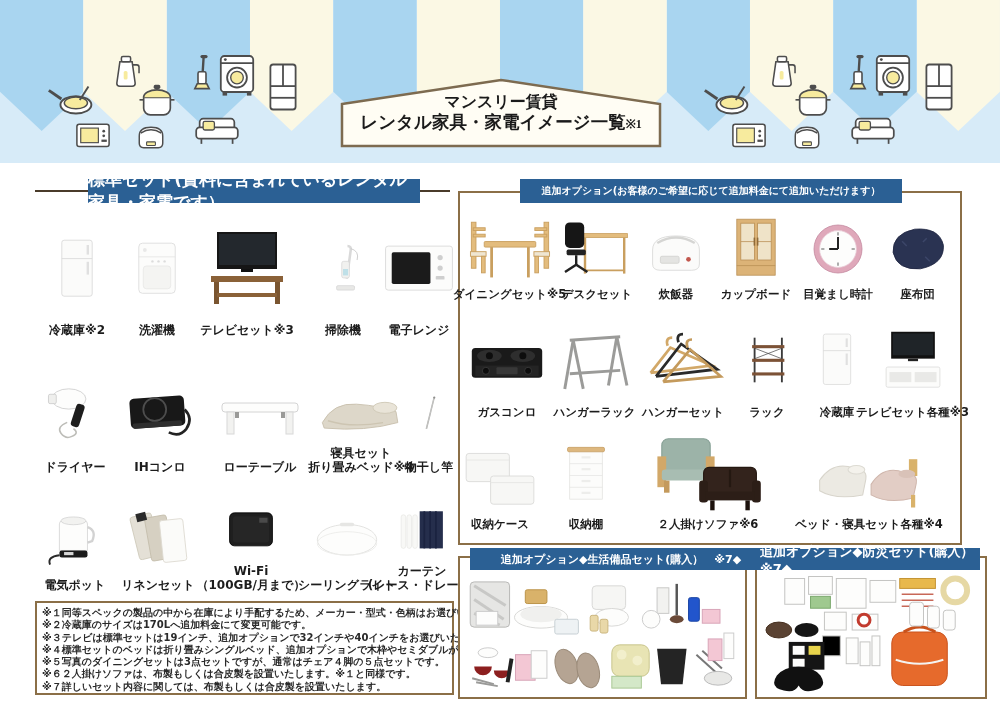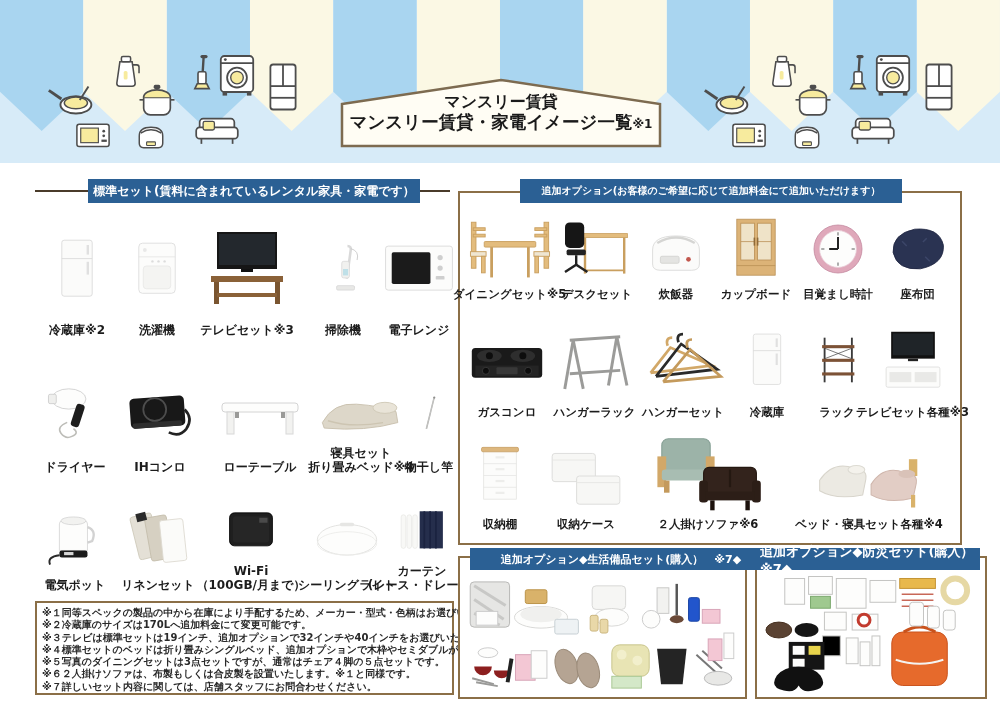--- a/index.html
+++ b/index.html
@@ -10,21 +10,21 @@
   .banner{position:absolute;left:0;top:0;width:1000px;height:163px;background:#d7ebf8;}
   .stripes{display:flex;height:131px;}
   .stripe{flex:1;clip-path:polygon(0 0,100% 0,100% 70%,50% 100%,0 70%);}
   .stripe:nth-child(odd){background:#a9d5f0;}
   .stripe:nth-child(even){background:#fbf8e4;}
   .di{position:absolute;}
 
   
   .plaque{position:absolute;left:340px;top:78px;width:322px;height:70px;}
   .plaque svg.bg{position:absolute;left:0;top:0;}
-  .plaque .txt{position:absolute;left:0;top:14px;width:100%;text-align:center;color:#1a1a1a;}
+  .plaque .txt{position:absolute;left:0;top:14px;width:100%;text-align:center;color:#1a1a1a;font-family:Liberation Serif, serif;}
   .plaque .l1{font-size:16px;font-weight:bold;line-height:1.25;}
   .plaque .l2{font-size:17.5px;font-weight:bold;line-height:1.2;}
   .plaque .note{font-size:12px;font-weight:bold;}
 
   
   .hdr{position:absolute;background:#2b6094;color:#fff;font-weight:bold;display:flex;align-items:center;justify-content:center;z-index:3;}
   .rule{position:absolute;background:#4a3b2a;z-index:1;}
 
   
   .obox{position:absolute;border:2px solid #8b6f47;background:#fff;}
@@ -531,27 +531,27 @@
     <svg class="di" style="left:842px;top:104px;width:62px;height:52px">
         <use href="#a-sofa"></use>
       </svg>
 
     <div class="plaque">
       <svg class="bg" width="322" height="70">
         <polygon points="2,26 161,2 320,26 320,68 2,68" fill="#fffdf4" stroke="#7d6b50" stroke-width="2.5"></polygon>
       </svg>
       <div class="txt">
         <div class="l1">マンスリー賃貸</div>
-        <div class="l2"><span>マンスリー賃貸・家電イメージ一覧</span><span class="note">※1</span></div>
+        <div class="l2"><span>レンタル家具・家電イメージ一覧</span><span class="note">※1</span></div>
       </div>
     </div>
   </div>
 
   <div class="rule" style="left:35px;top:190px;width:415px;height:2px"></div>
-  <div class="hdr" style="left:88px;top:179px;width:332px;height:24px;font-size:12px">標準セット(賃料に含まれているレンタル家具・家電です）</div>
+  <div class="hdr" style="left:88px;top:179px;width:332px;height:24px;font-size:17px">標準セット(賃料に含まれているレンタル家具・家電です）</div>
 
   <div class="grid std" style="left:35px;top:204px;width:416px;grid-template-columns:84px 76px 104px 88px 64px;height:133px">
     <figure>
       <svg class="product" width="80" height="108">
           <use href="#s-fridge"></use>
         </svg>
       <figcaption>冷蔵庫※2</figcaption>
     </figure>
     <figure>
       <svg class="product" width="76" height="108">
@@ -700,51 +700,51 @@
         </svg>
       <figcaption>ハンガーラック</figcaption>
     </figure>
     <figure>
       <svg class="product" width="90" height="88">
           <use href="#s-hangers"></use>
         </svg>
       <figcaption>ハンガーセット</figcaption>
     </figure>
     <figure>
+      <svg class="product" width="62" height="92">
+          <use href="#s-rack"></use>
+        </svg>
+      <figcaption>ラック</figcaption>
+    </figure>
+    <figure>
       <svg class="product" width="72" height="92">
           <use href="#s-fridge"></use>
         </svg>
       <figcaption>冷蔵庫</figcaption>
     </figure>
     <figure>
-      <svg class="product" width="62" height="92">
-          <use href="#s-rack"></use>
-        </svg>
-      <figcaption>ラック</figcaption>
-    </figure>
-    <figure>
       <svg class="product" width="84" height="88">
           <use href="#s-tvset2"></use>
         </svg>
       <figcaption>テレビセット各種※3</figcaption>
     </figure>
   </div>
 
   <div class="grid opt" style="left:462px;top:426px;width:494px;grid-template-columns:76px 96px 148px 174px;height:106px">
     <figure>
+      <svg class="product" width="94" height="84">
+          <use href="#s-boxes"></use>
+        </svg>
+      <figcaption>収納ケース</figcaption>
+    </figure>
+    <figure>
       <svg class="product" width="74" height="88">
           <use href="#s-drawers"></use>
         </svg>
       <figcaption>収納棚</figcaption>
-    </figure>
-    <figure>
-      <svg class="product" width="94" height="84">
-          <use href="#s-boxes"></use>
-        </svg>
-      <figcaption>収納ケース</figcaption>
     </figure>
     <figure>
       <svg class="product" width="140" height="88">
           <use href="#s-sofa2"></use>
         </svg>
       <figcaption>２人掛けソファ※6</figcaption>
     </figure>
     <figure>
       <svg class="product" width="168" height="84">
           <use href="#s-beds"></use>
@@ -753,21 +753,21 @@
     </figure>
   </div>
 
   <div class="footnotes">
     <div>※１同等スペックの製品の中から在庫により手配するため、メーカー・型式・色柄はお選びいただけません</div>
     <div>※２冷蔵庫のサイズは170Lへ追加料金にて変更可能です。</div>
     <div>※３テレビは標準セットは19インチ、追加オプションで32インチや40インチをお選びいただけます。</div>
     <div>※４標準セットのベッドは折り畳みシングルベッド、追加オプションで木枠やセミダブルがお選びいただけます。</div>
     <div>※５写真のダイニングセットは3点セットですが、通常はチェア４脚の５点セットです。</div>
     <div>※６２人掛けソファは、布製もしくは合皮製を設置いたします。※１と同様です。</div>
-    <div>※７詳しいセット内容に関しては、店舗スタッフにお問合わせください。</div>
+    <div>※７詳しいセット内容に関しては、布製もしくは合皮製を設置いたします。</div>
   </div>
 
   <div class="obox" style="left:458px;top:556px;width:285px;height:139px">
     <svg class="kitbody" style="left:2px;top:18px" width="280" height="118">
         <use href="#s-lifekit"></use>
       </svg>
   </div>
   <div class="hdr" style="left:470px;top:548px;width:302px;height:22px;font-size:11px">追加オプション◆生活備品セット(購入）　※7◆</div>
 
   <div class="obox" style="left:755px;top:556px;width:228px;height:139px">

